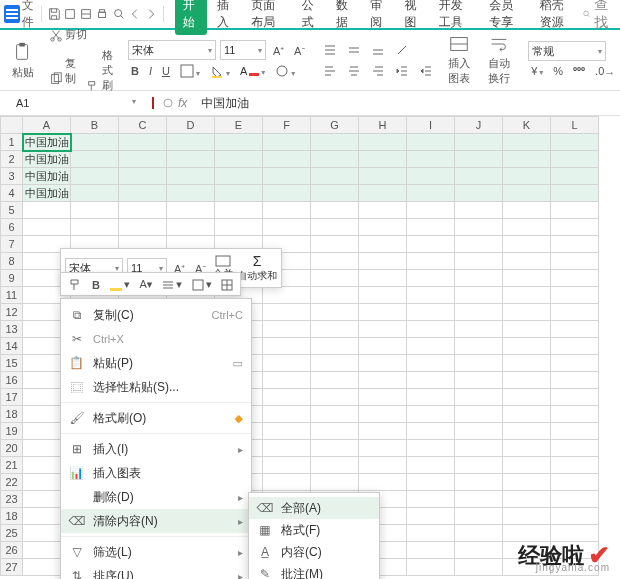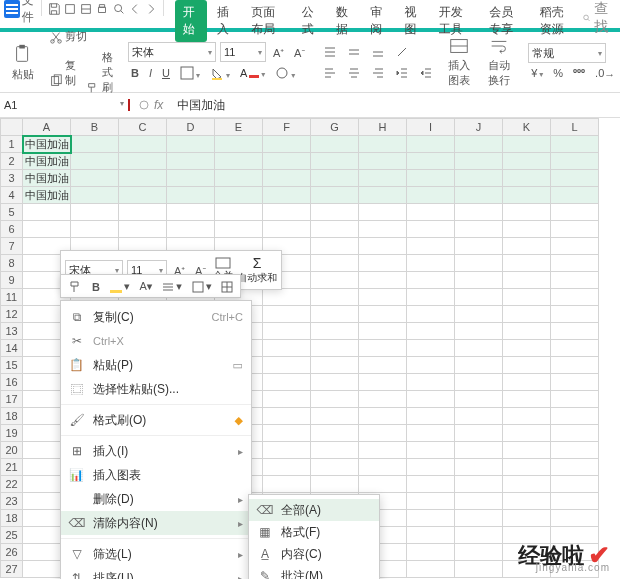--- a/index.html
+++ b/index.html
@@ -1,34 +1,34 @@
 <!DOCTYPE html>
 <html><head>
 <meta charset="utf-8">
 <style>
 html,body{margin:0;padding:0;font-family:"Microsoft YaHei",Arial,sans-serif;font-size:12px;color:#333;background:#fff;width:620px;height:579px;overflow:hidden;position:relative}
-.topbar{display:flex;align-items:flex-start;height:28px;border-bottom:4px solid #14b8a6;padding:0 4px;gap:2px}
+.topbar{display:flex;align-items:center;height:28px;border-bottom:2px solid #14b8a6;padding:0 4px;gap:2px}
 .hamburger{width:20px;height:18px;background:#1a73e8;border-radius:2px;display:flex;flex-direction:column;justify-content:center;align-items:center;gap:2px}
 .hamburger span{width:12px;height:2px;background:#fff}
 .top-icon{width:18px;height:18px;display:flex;align-items:center;justify-content:center;color:#666}
 .top-sep{width:1px;height:16px;background:#ddd;margin:0 3px}
 .tabs{display:flex;align-items:center;gap:2px;margin-left:6px}
 .tab{padding:4px 8px;font-size:12px;color:#444;border-radius:3px}
 .tab.active{background:#19a869;color:#fff}
 .ribbon{display:flex;align-items:center;height:56px;border-bottom:1px solid #ddd;padding:2px 6px;gap:6px}
 .ribbon-group{display:flex;flex-direction:column;gap:2px}
 .ribbon-row{display:flex;align-items:center;gap:4px}
 .ribbon-btn{display:flex;align-items:flex-end;gap:2px;padding:2px 3px;font-size:11px;color:#555}
 .ribbon-big{display:flex;flex-direction:column;align-items:center;justify-content:center;padding:2px 6px;font-size:11px;color:#555;gap:2px}
 .ribbon-big svg,.ribbon-btn svg{flex-shrink:0}
 .vsep{width:1px;height:46px;background:#e0e0e0}
 .combo{display:flex;align-items:center;border:1px solid #ccc;height:18px;font-size:11px;padding:0 3px;background:#fff}
 .combo .caret{margin-left:auto;font-size:8px;color:#888}
 .fmla{display:flex;align-items:center;height:24px;border-bottom:1px solid #ddd}
-.name-box{width:120px;border-right:2px solid #b91c1c;padding:0 4px;font-size:11px;display:flex;align-items:flex-start}
+.name-box{width:120px;border-right:2px solid #b91c1c;padding:0 16px;font-size:11px;display:flex;align-items:flex-start}
 .fx{padding:0 8px;color:#888;font-style:italic;display:flex;align-items:center;gap:4px}
 .fmla-input{flex:1;padding:0 6px;font-size:12px}
 .sheet{position:relative;height:calc(579px - 28px - 56px - 24px);overflow:hidden}
 table.grid{border-collapse:collapse;table-layout:fixed}
 table.grid th,table.grid td{border:1px solid #d4d4d4;font-size:11px;font-weight:normal;padding:0;height:17px;box-sizing:border-box}
 table.grid th{background:#f2f2f2;text-align:center;color:#555}
 table.grid th.col{width:48px}
 table.grid th.rowh{width:22px}
 table.grid td{width:48px;background:#fff}
 table.grid td.cell-txt{font-size:11px;padding-left:2px;white-space:nowrap}

